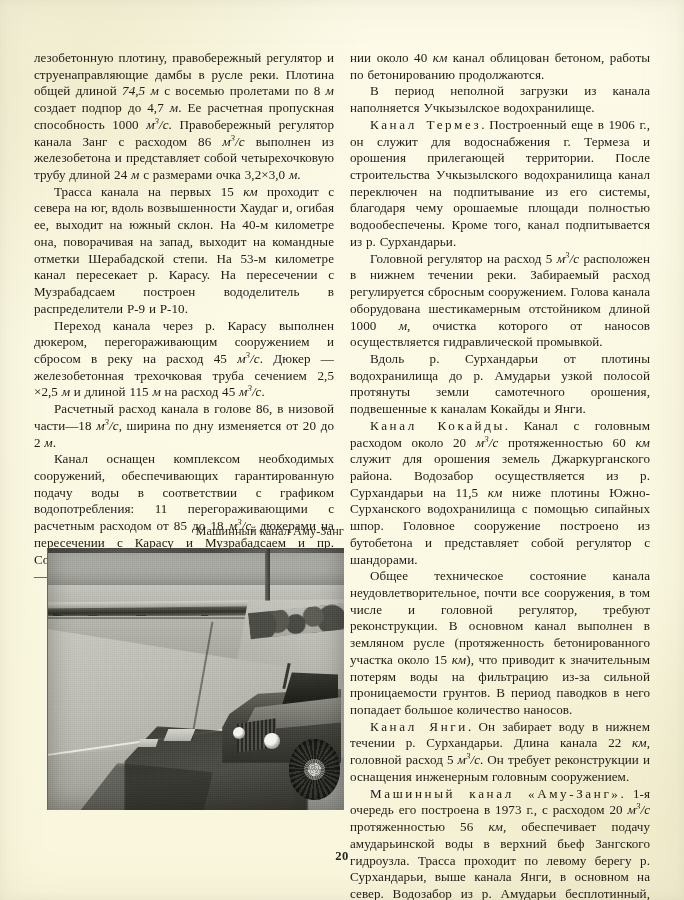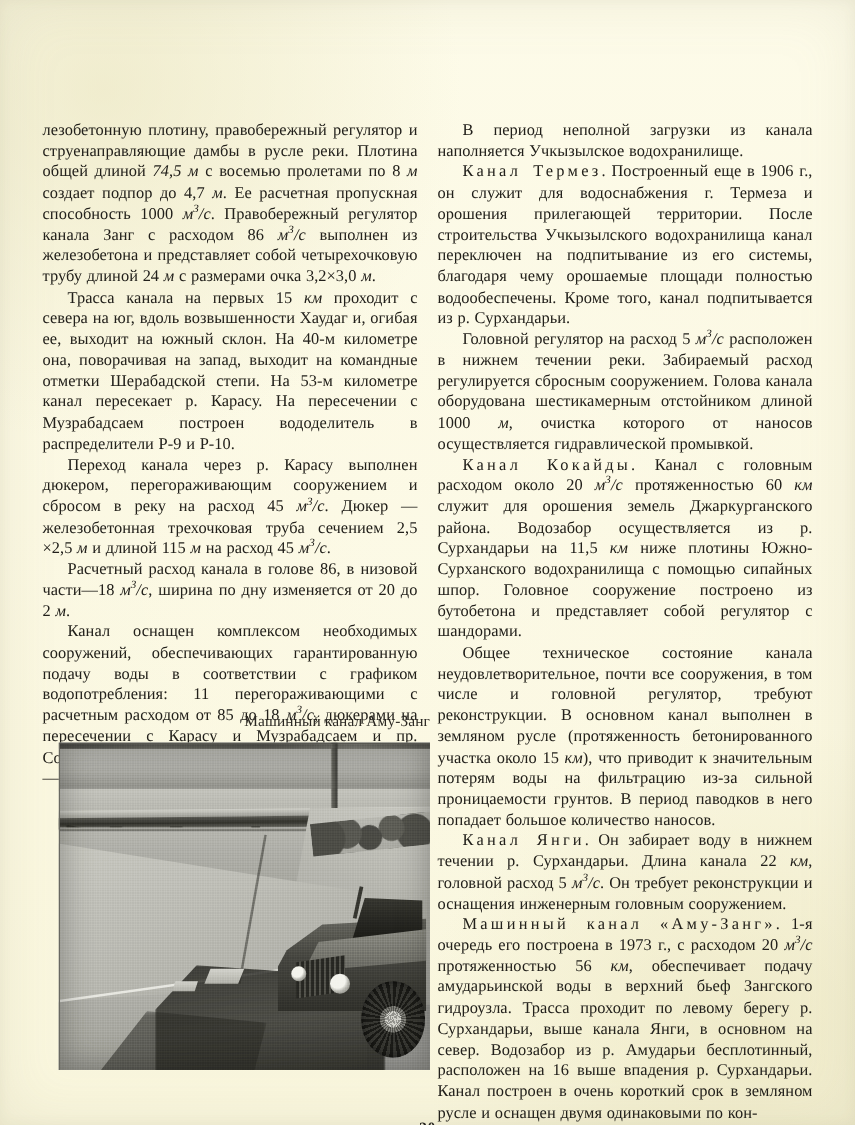--- a/index.html
+++ b/index.html
@@ -35,21 +35,20 @@
     z-index: 1;
     box-shadow:
       inset 0 0 48px rgba(150,142,100,0.13),
       inset 0 0 10px rgba(120,112,78,0.07);
   }
 
   .page {
     position: absolute;
     inset: 0;
     z-index: 2;
-    margin-top: 46px;
   }
 
   .columns {
     position: absolute;
     left: 34px;
     top: 50px;
     width: 616px;
   }
 
   .col {
@@ -374,27 +373,29 @@
 
       <p class="para">Переход канала через р. Карасу выполнен дюкером, перегораживающим сооружением и сбросом в реку на расход 45 <i>м<sup>3</sup>/с</i>. Дюкер — железобетонная трехочковая труба сечением 2,5 ×2,5 <i>м</i> и длиной 115 <i>м</i> на расход 45 <i>м<sup>3</sup>/с</i>.</p>
 
       <p class="para">Расчетный расход канала в голове 86, в низовой части—18 <i>м<sup>3</sup>/с</i>, ширина по дну изменяется от 20 до 2 <i>м</i>.</p>
 
       <p class="para">Канал оснащен комплексом необходимых сооружений, обеспечивающих гарантированную подачу воды в соответствии с графиком водопотребления: 11 перегораживающими с расчетным расходом от 85 до 18 <i>м<sup>3</sup>/с</i>, дюкерами на пересечении с Карасу и Музрабадсаем и пр. Сооружения выполнены из железобетона, частично — из сборного. На протяже-</p>
     </div>
 
     <div class="col col-right">
 
+      <p class="para cont">нии около 40 <i>км</i> канал облицован бетоном, работы по бетонированию продолжаются.</p>
 
       <p class="para">В период неполной загрузки из канала наполняется Учкызылское водохранилище.</p>
 
       <p class="para"><span class="sp">Канал Термез</span>. Построенный еще в 1906 г., он служит для водоснабжения г. Термеза и орошения прилегающей территории. После строительства Учкызылского водохранилища канал переключен на подпитывание из его системы, благодаря чему орошаемые площади полностью водообеспечены. Кроме того, канал подпитывается из р. Сурхандарьи.</p>
 
       <p class="para">Головной регулятор на расход 5 <i>м<sup>3</sup>/с</i> расположен в нижнем течении реки. Забираемый расход регулируется сбросным сооружением. Голова канала оборудована шестикамерным отстойником длиной 1000 <i>м</i>, очистка которого от наносов осуществляется гидравлической промывкой.</p>
 
+      <p class="para">Вдоль р. Сурхандарьи от плотины водохранилища до р. Амударьи узкой полосой протянуты земли самотечного орошения, подвешенные к каналам Кокайды и Янги.</p>
 
       <p class="para"><span class="sp">Канал Кокайды</span>. Канал с головным расходом около 20 <i>м<sup>3</sup>/с</i> протяженностью 60 <i>км</i> служит для орошения земель Джаркурганского района. Водозабор осуществляется из р. Сурхандарьи на 11,5 <i>км</i> ниже плотины Южно-Сурханского водохранилища с помощью сипайных шпор. Головное сооружение построено из бутобетона и представляет собой регулятор с шандорами.</p>
 
       <p class="para">Общее техническое состояние канала неудовлетворительное, почти все сооружения, в том числе и головной регулятор, требуют реконструкции. В основном канал выполнен в земляном русле (протяженность бетонированного участка около 15 <i>км</i>), что приводит к значительным потерям воды на фильтрацию из-за сильной проницаемости грунтов. В период паводков в него попадает большое количество наносов.</p>
 
       <p class="para"><span class="sp">Канал Янги</span>. Он забирает воду в нижнем течении р. Сурхандарьи. Длина канала 22 <i>км</i>, головной расход 5 <i>м<sup>3</sup>/с</i>. Он требует реконструкции и оснащения инженерным головным сооружением.</p>
 
       <p class="para"><span class="sp">Машинный канал «Аму-Занг»</span>. 1-я очередь его построена в 1973 г., с расходом 20 <i>м<sup>3</sup>/с</i> протяженностью 56 <i>км</i>, обеспечивает подачу амударьинской воды в верхний бьеф Зангского гидроузла. Трасса проходит по левому берегу р. Сурхандарьи, выше канала Янги, в основном на север. Водозабор из р. Амударьи бесплотинный, расположен на 16  выше впадения р. Сурхандарьи. Канал построен в очень короткий срок в земляном русле и оснащен двумя одинаковыми по кон-</p>
     </div>
   </div>

